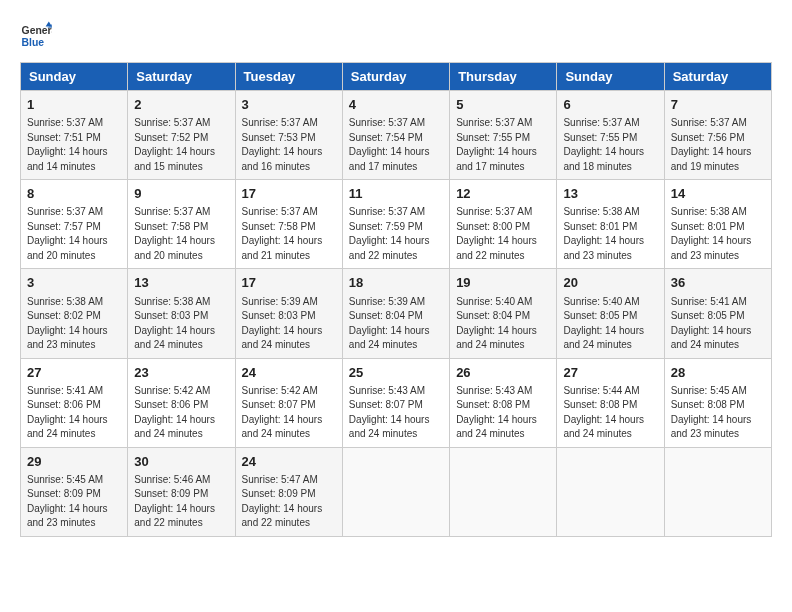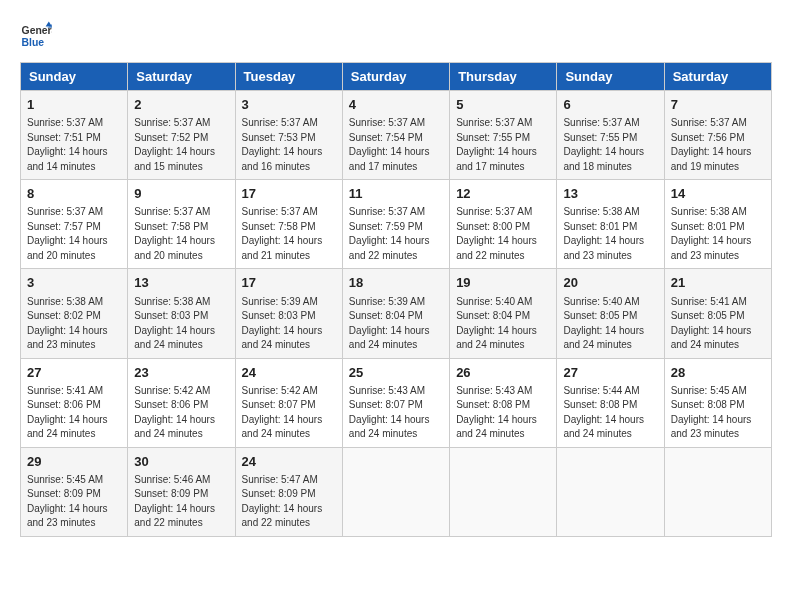--- a/index.html
+++ b/index.html
@@ -299,21 +299,21 @@
         <td>
           <span class="day-number">20</span>
         <div class="day-info">
           Sunrise: 5:40 AM<br>
           Sunset: 8:05 PM<br>
           Daylight: 14 hours<br>
           and 24 minutes
         </div>
         </td>
         <td>
-          <span class="day-number">21</span>
+          <span class="day-number">36</span>
         <div class="day-info">
           Sunrise: 5:41 AM<br>
           Sunset: 8:05 PM<br>
           Daylight: 14 hours<br>
           and 24 minutes
         </div>
         </td>
       </tr>
       <tr>
         <td>

